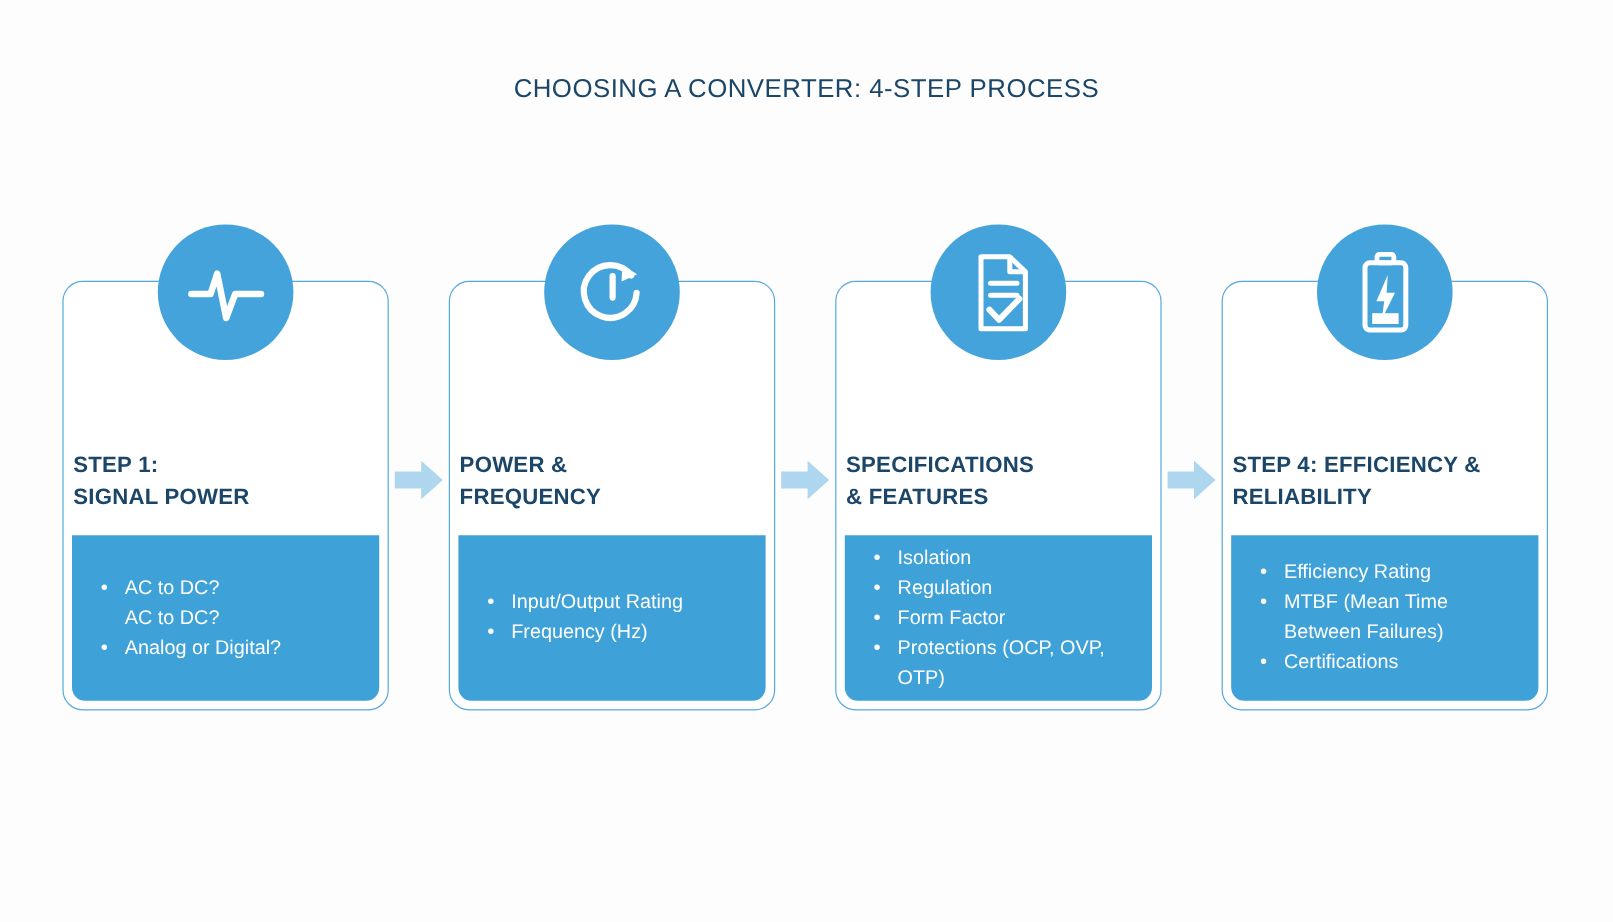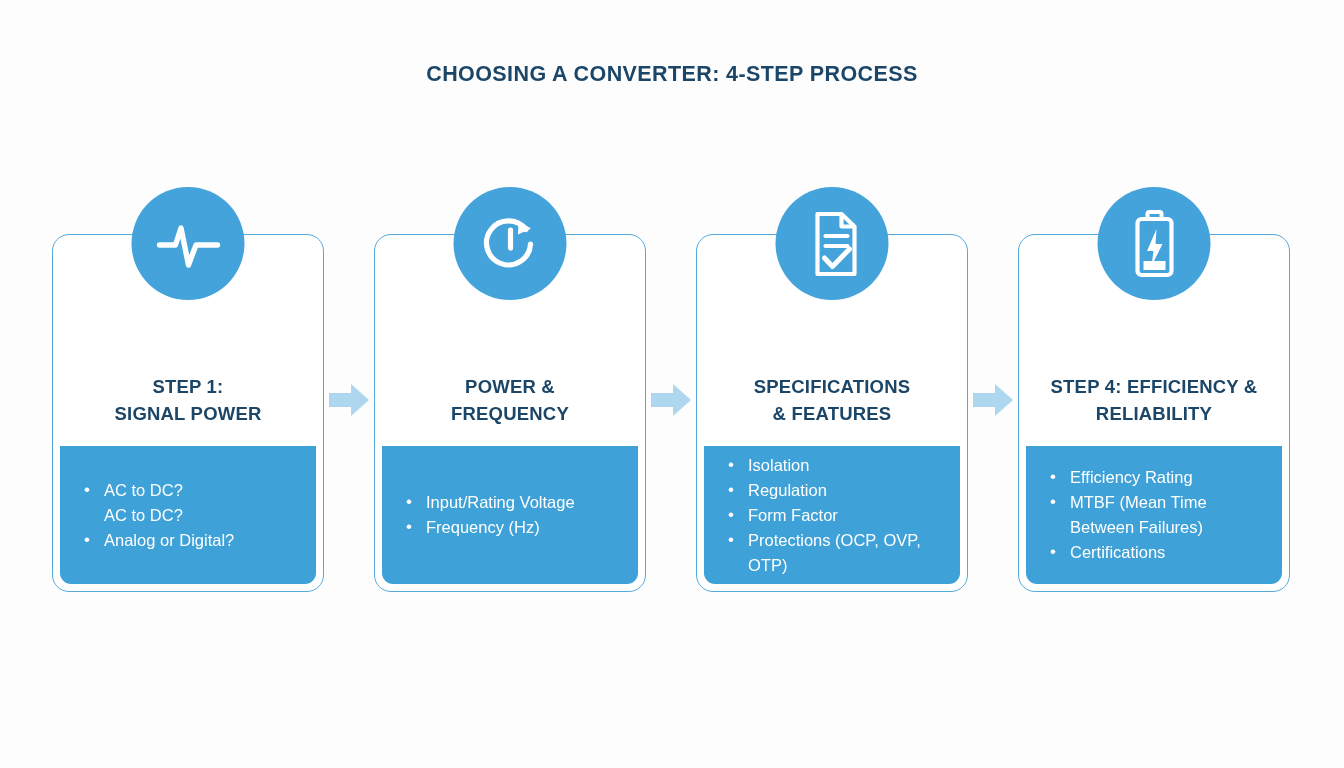--- a/index.html
+++ b/index.html
@@ -17,21 +17,21 @@
   }
 
   
   .page-title {
     position: absolute;
     top: 62px;
     left: 0;
     width: 100%;
     text-align: center;
     font-size: 21.5px;
-    font-weight: bold;
+    font-weight: normal;
     letter-spacing: 0.4px;
     color: #1b4668;
   }
 
   
   .flow {
     position: absolute;
     top: 187px;
     left: 52px;
     width: 1240px;
@@ -77,21 +77,20 @@
     justify-content: center;
     z-index: 3;
   }
   .icon-circle svg { display: block; }
 
   .card-heading {
     position: absolute;
     left: 8px;
     right: 8px;
     top: 138px;
-    text-align: center;
     font-size: 18.5px;
     font-weight: bold;
     line-height: 27px;
     letter-spacing: 0.2px;
     color: #1b4668;
     z-index: 2;
   }
 
   .card-body {
     position: absolute;
@@ -182,21 +181,21 @@
   </div>
 
   <div class="step">
     <div class="card">
       <div class="card-heading">
         <span>POWER &amp;</span><br>
         <span>FREQUENCY</span>
       </div>
       <div class="card-body">
         <ul>
-          <li>Input/Rating Voltage</li>
+          <li>Input/Output Rating</li>
           <li>Frequency (Hz)</li>
         </ul>
       </div>
     </div>
     <div class="icon-circle">
       <svg width="64" height="64" viewBox="0 0 64 64">
         <path d="M47.5 17.5 A22 22 0 1 0 52 32" fill="none" stroke="#ffffff" stroke-width="5.2" stroke-linecap="round"></path>
         <path d="M40 9 L52.5 16.5 L39.5 22.5 Z" fill="#ffffff"></path>
         <line x1="32" y1="18" x2="32" y2="36" stroke="#ffffff" stroke-width="5.2" stroke-linecap="round"></line>
       </svg>

